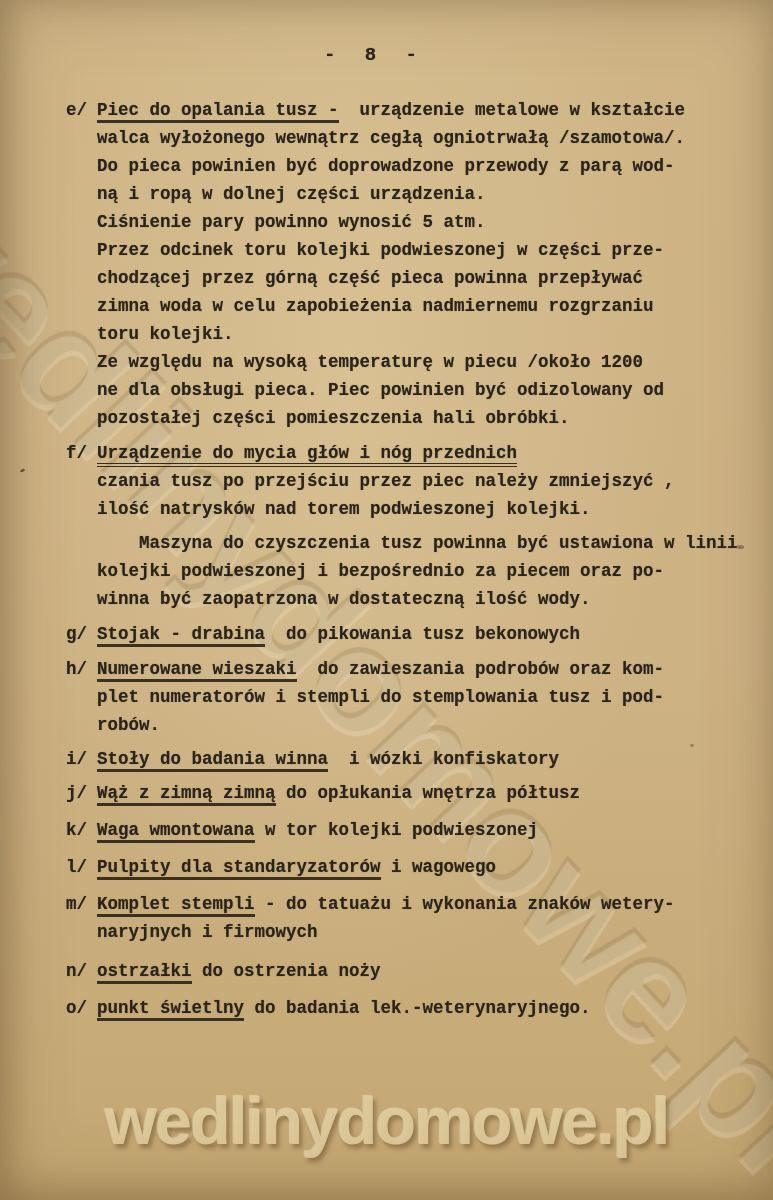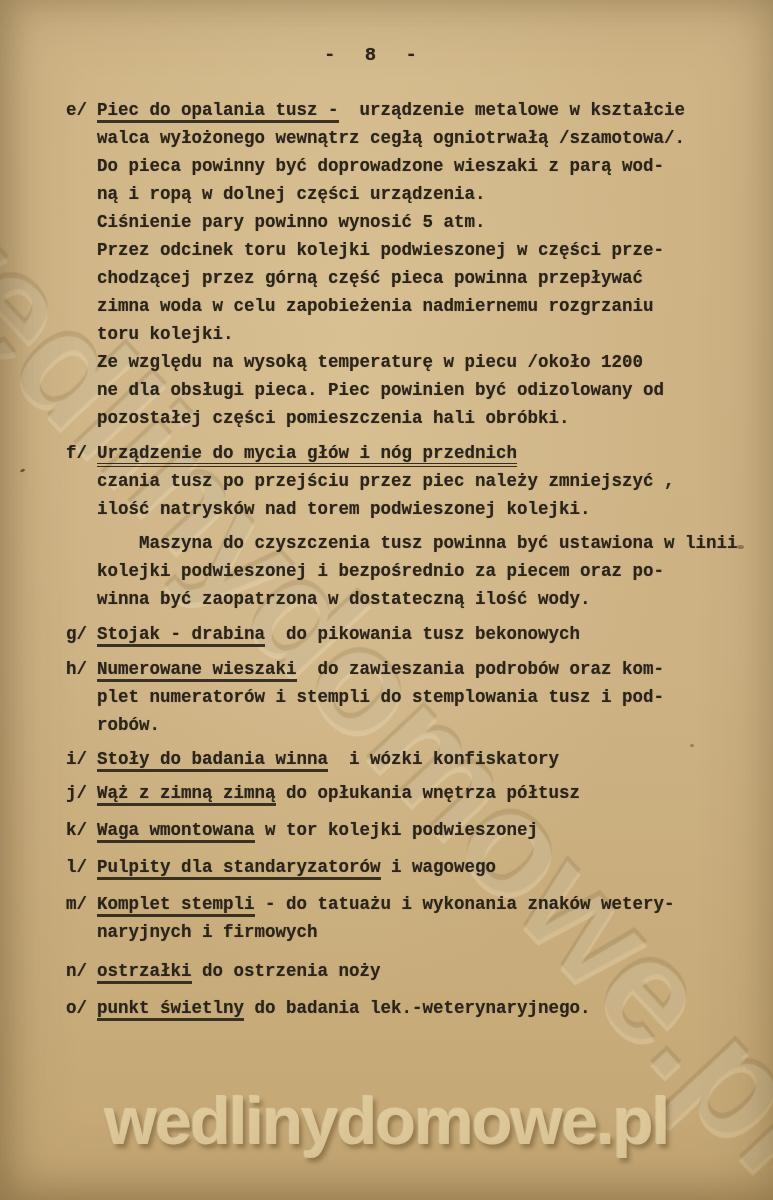--- a/index.html
+++ b/index.html
@@ -63,21 +63,21 @@
   <div class="wm-diag">wedlinydomowe.pl</div>
 
   <div class="pageno">- 8 -</div>
 
   <div class="content" id="doc-content">
       <div class="item">
         <span class="letter">e/</span>
         <div class="lines">
           <div class="line"><span class="u">Piec do opalania tusz -</span><span>  urządzenie metalowe w kształcie</span></div>
           <div class="line"><span>walca wyłożonego wewnątrz cegłą ogniotrwałą /szamotowa/.</span></div>
-          <div class="line"><span>Do pieca powinny być doprowadzone wieszaki z parą wod-</span></div>
+          <div class="line"><span>Do pieca powinien być doprowadzone przewody z parą wod-</span></div>
           <div class="line"><span>ną i ropą w dolnej części urządzenia.</span></div>
           <div class="line"><span>Ciśnienie pary powinno wynosić 5 atm.</span></div>
           <div class="line"><span>Przez odcinek toru kolejki podwieszonej w części prze-</span></div>
           <div class="line"><span>chodzącej przez górną część pieca powinna przepływać</span></div>
           <div class="line"><span>zimna woda w celu zapobieżenia nadmiernemu rozgrzaniu</span></div>
           <div class="line"><span>toru kolejki.</span></div>
           <div class="line"><span>Ze względu na wysoką temperaturę w piecu /około 1200</span></div>
           <div class="line"><span>ne dla obsługi pieca. Piec powinien być odizolowany od</span></div>
           <div class="line"><span>pozostałej części pomieszczenia hali obróbki.</span></div>
         </div>

